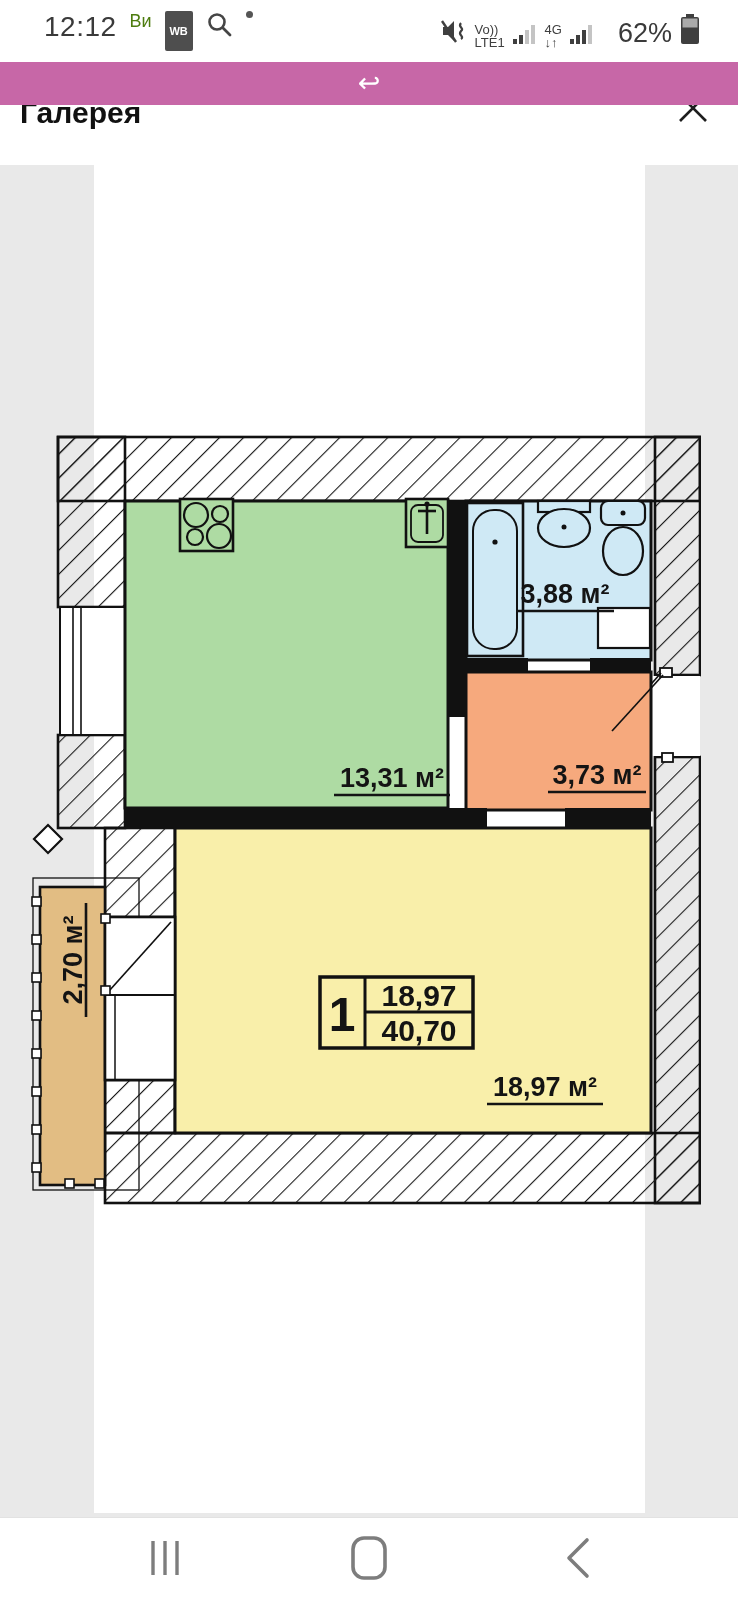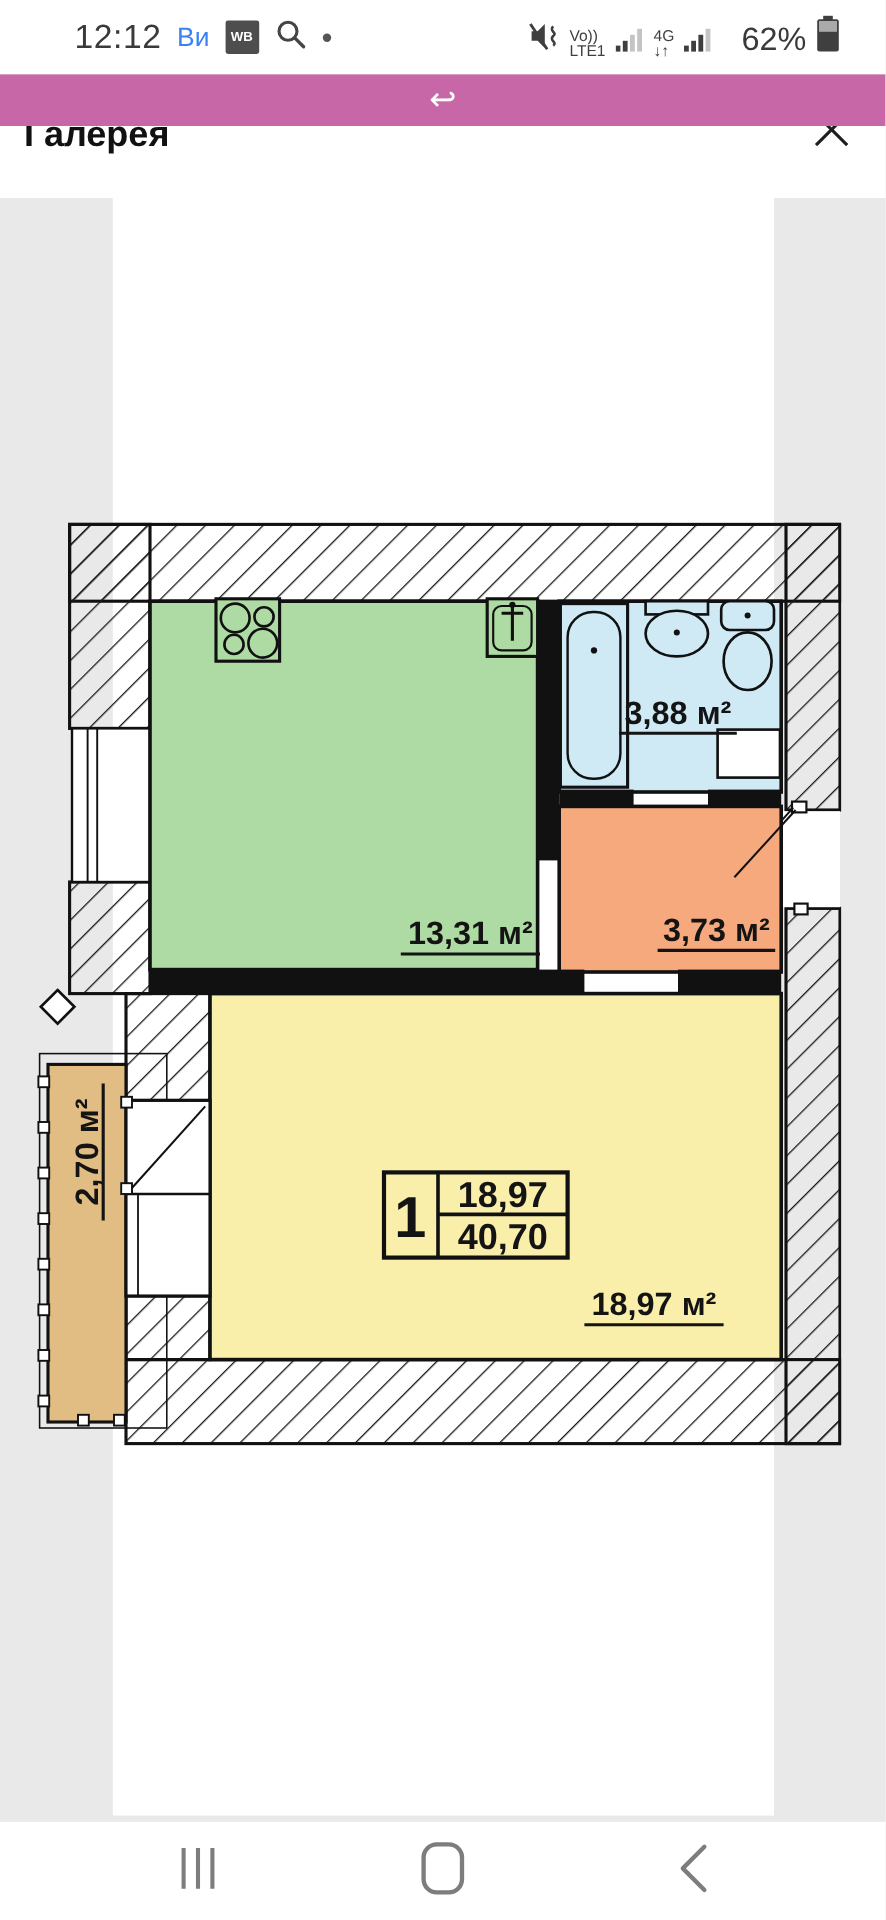--- a/index.html
+++ b/index.html
@@ -9,25 +9,25 @@
     font-family:"Liberation Sans",sans-serif;
     -webkit-font-smoothing:antialiased;
   }
   .abs{position:absolute;}
 
   
   .status-bar{
     top:0;left:0;width:738px;height:62px;background:#ffffff;
     display:flex;align-items:center;color:#3d3d3d;
   }
-  .sb-left{display:flex;align-items:center;gap:13px;padding-left:62px;}
+  .sb-left{display:flex;align-items:flex-start;gap:13px;padding-left:44px;}
   .sb-right{display:flex;align-items:flex-end;gap:8px;margin-left:auto;padding-right:38px;}
   .sb-time{font-size:28px;letter-spacing:.5px;color:#3a3a3a;}
-  .sb-notif{font-size:22px;color:#3b82f6;}
-  .wb-badge{width:28px;height:28px;border-radius:2px;background:#4e4e4e;color:#fff;
+  .sb-notif{font-size:18px;color:#4d7c0f;}
+  .wb-badge{width:28px;height:40px;border-radius:2px;background:#4e4e4e;color:#fff;
     font-size:11px;font-weight:bold;display:flex;align-items:center;justify-content:center;}
   .sb-dot{width:7px;height:7px;border-radius:50%;background:#555;}
   .mini-col{display:flex;flex-direction:column;align-items:flex-start;line-height:13px;}
   .mini-col span{font-size:13px;color:#3f3f3f;}
   .sb-batt-text{font-size:27px;color:#3a3a3a;margin-left:16px;}
 
   
   .banner{
     top:62px;left:0;width:738px;height:43px;background:#c767a7;
     display:flex;align-items:center;justify-content:center;gap:9px;color:#ffffff;

